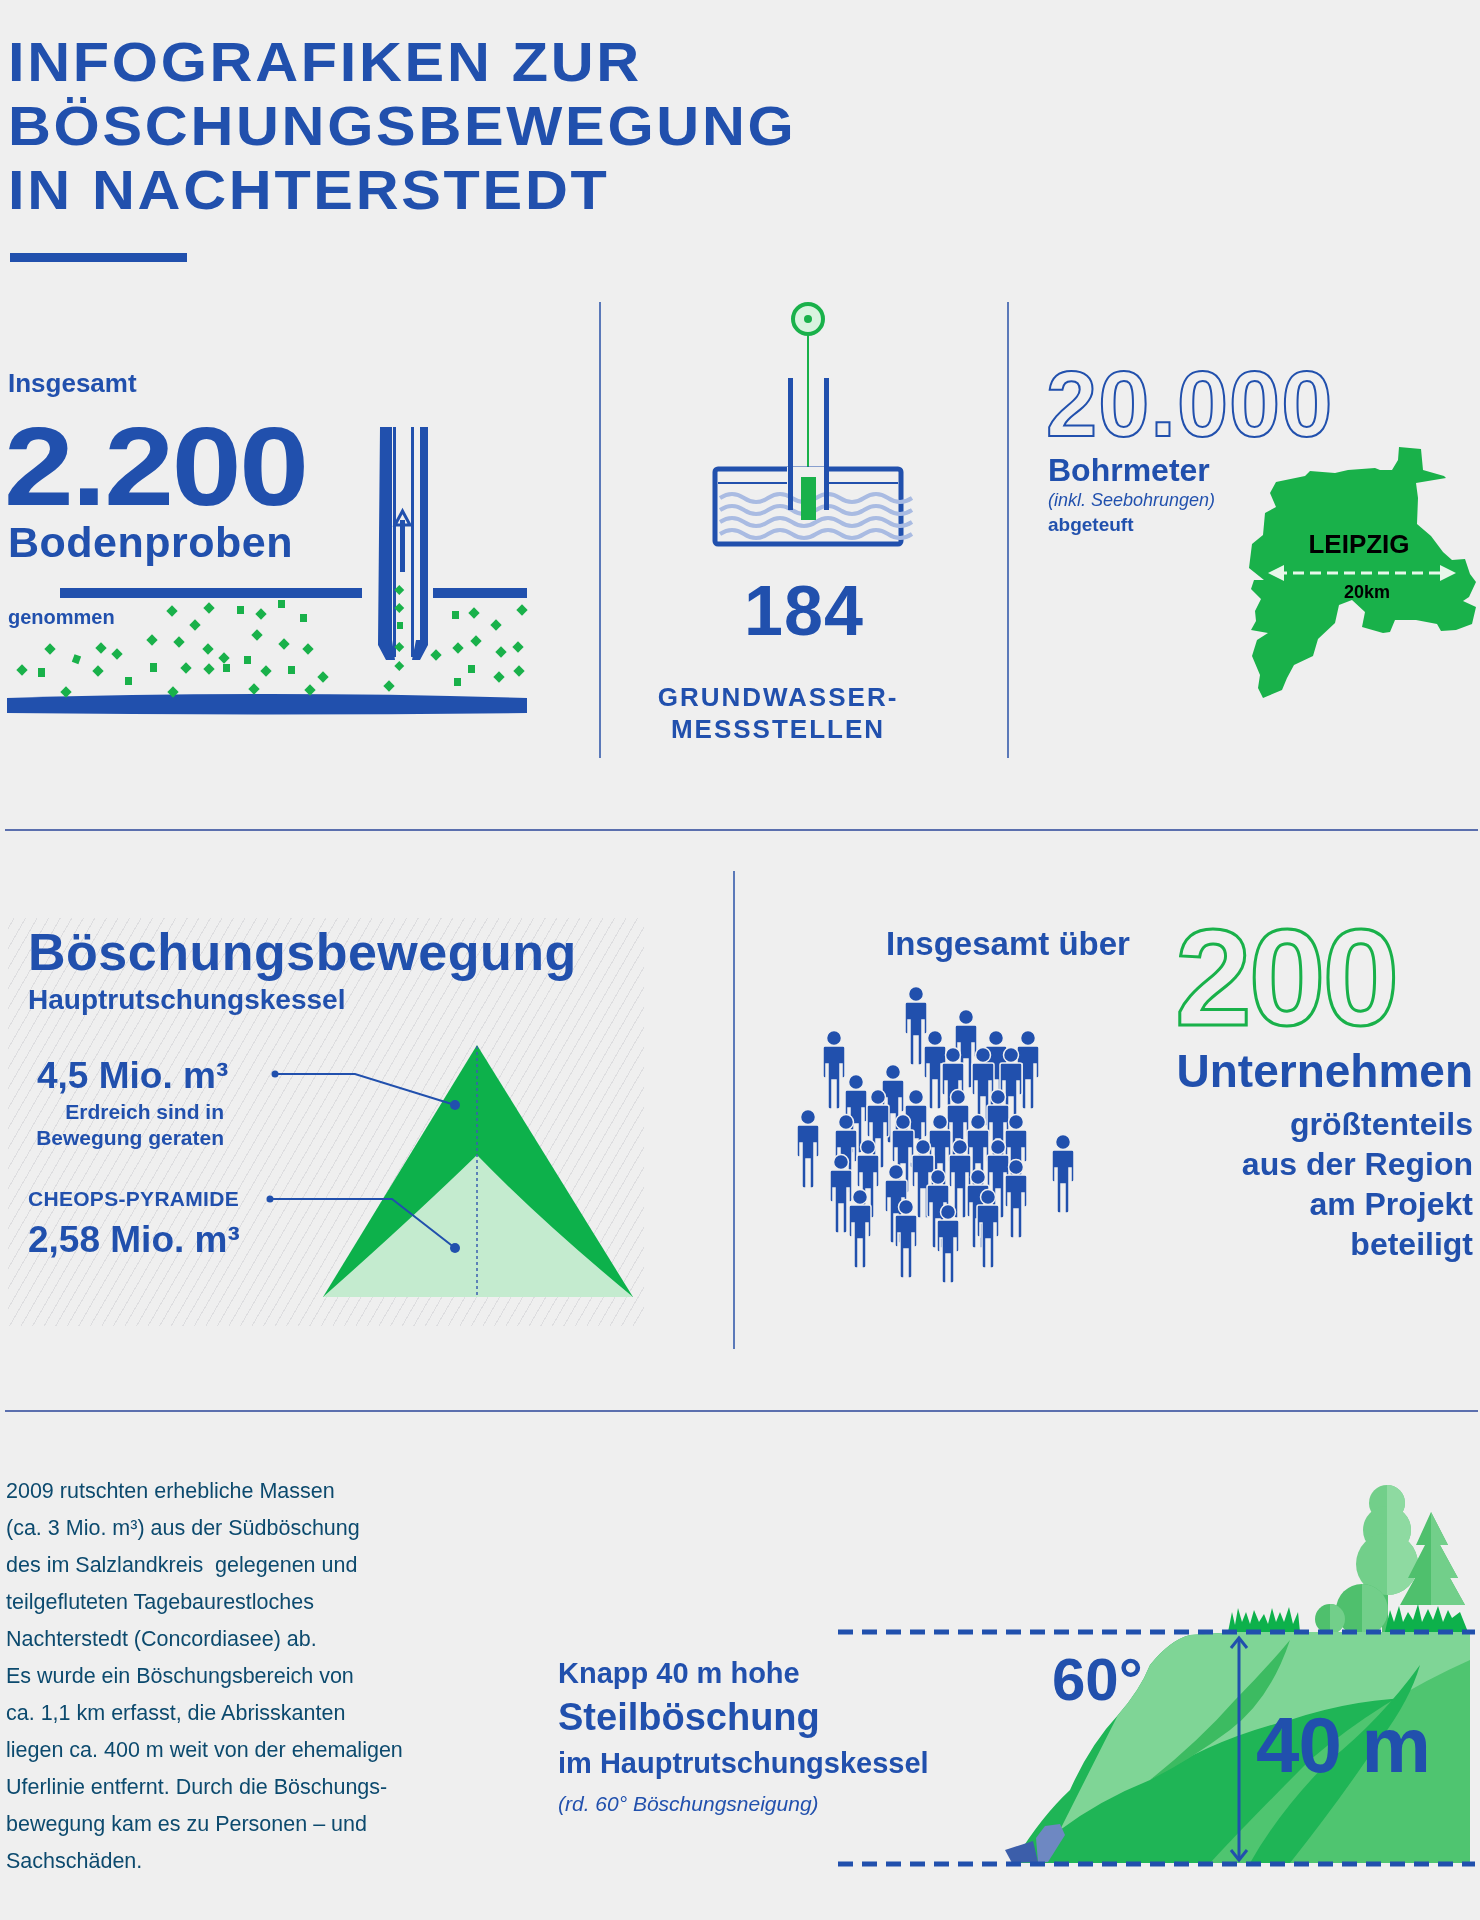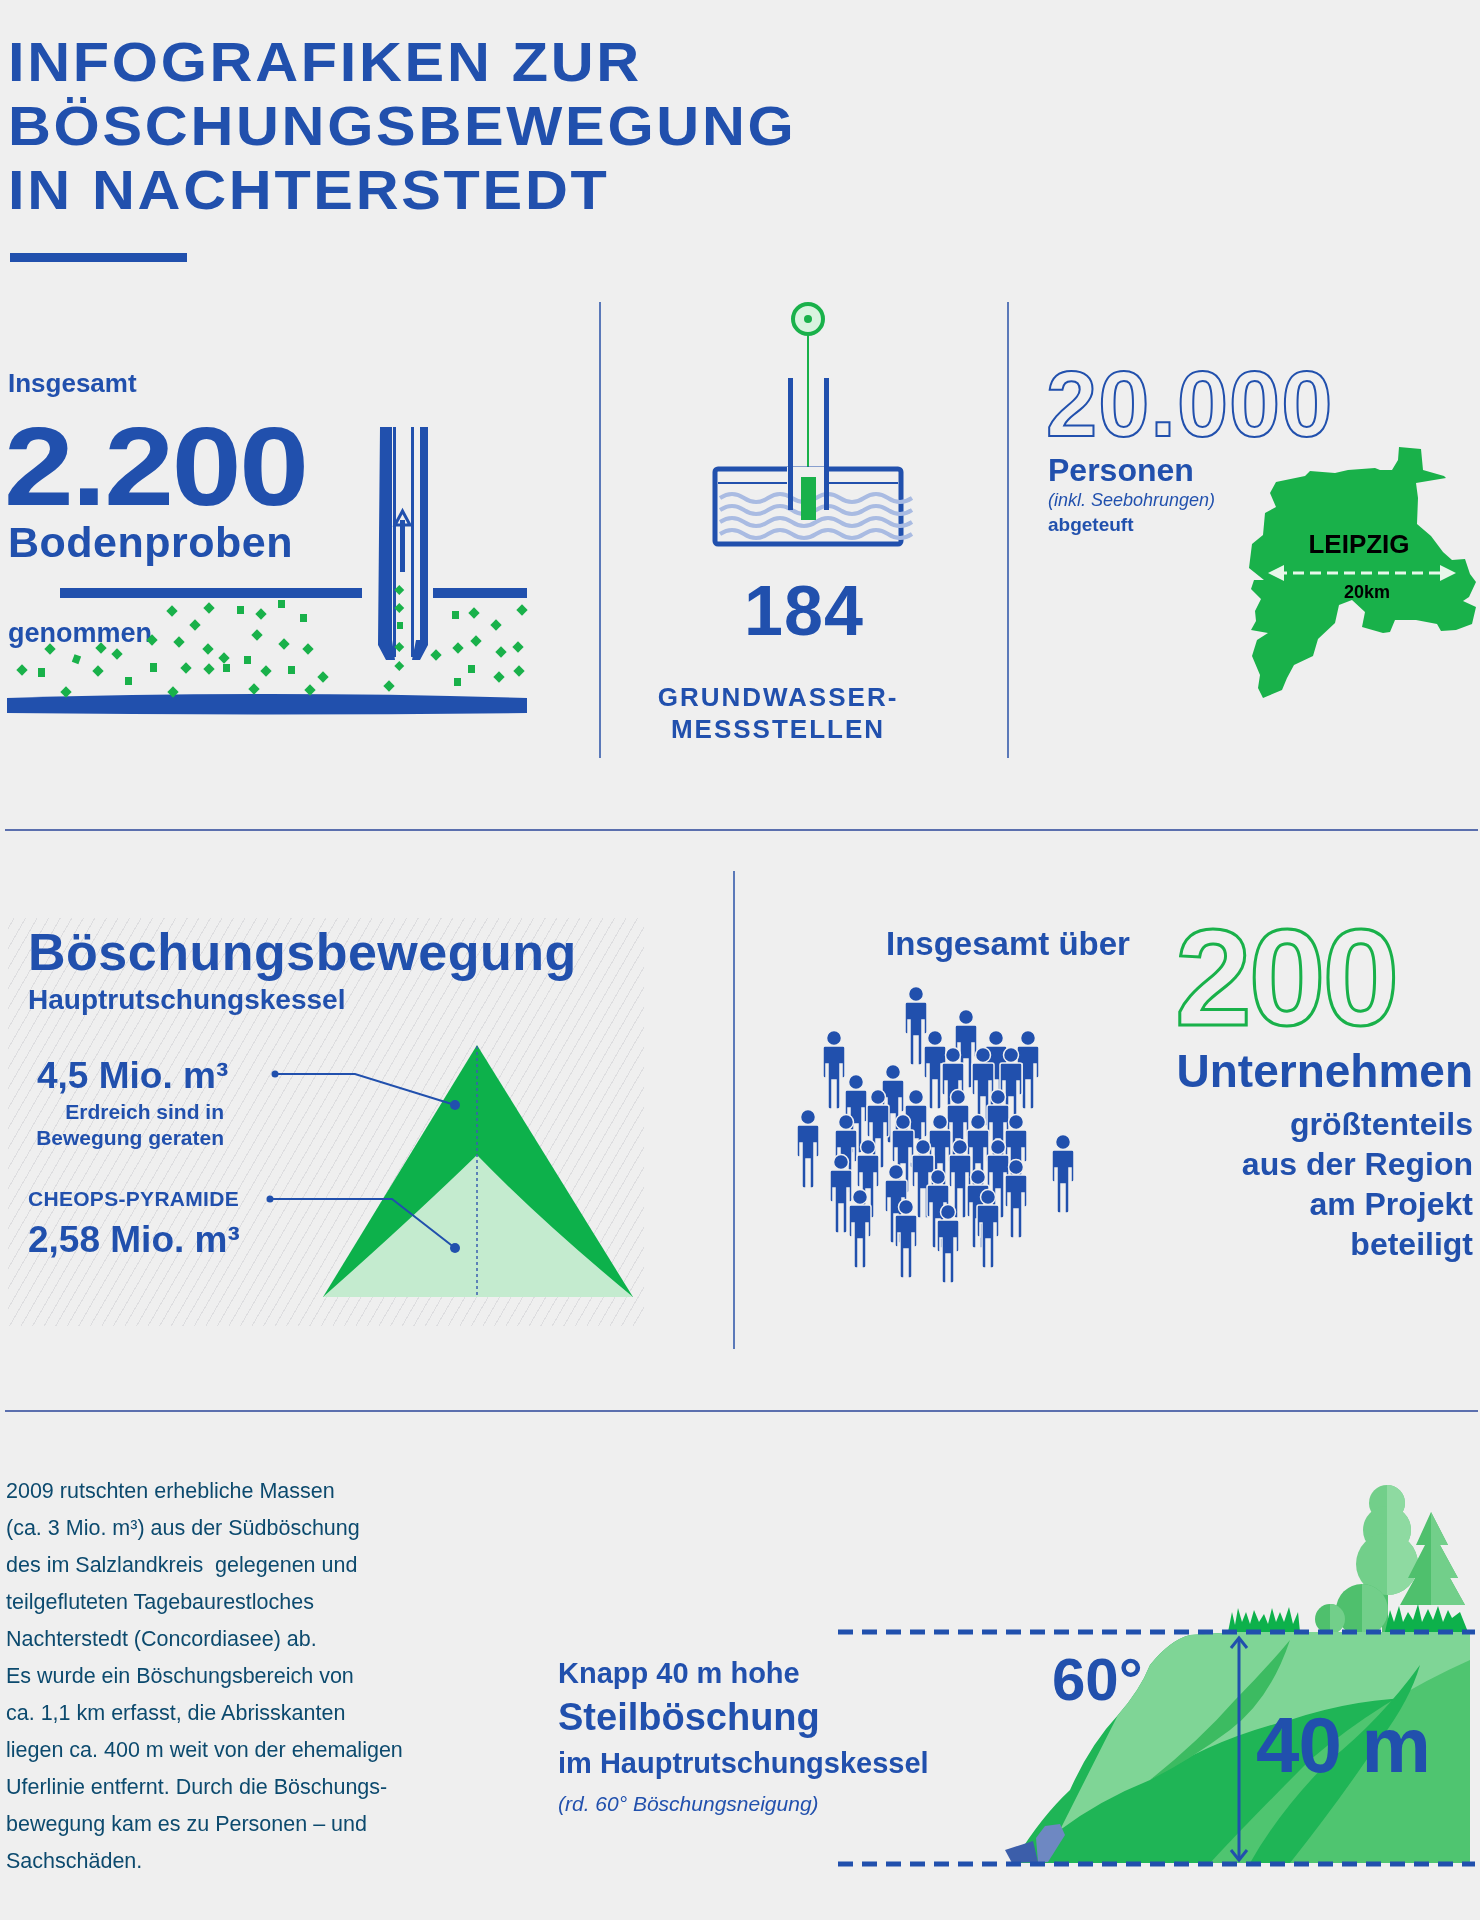--- a/index.html
+++ b/index.html
@@ -15,21 +15,21 @@
     letter-spacing:2.5px; color:#2150ad; margin:0; transform:scaleX(1.08); transform-origin:left top;
   }
   .title-rule { left:10px; top:253px; width:177px; height:9px; background:#2150ad; }
   .vline { background:#5b79b9; width:2px; }
   .hline { background:#5b6fae; height:2px; left:5px; width:1473px; }
 
   
   .s1-label { left:8px; top:368px; font-size:26px; font-weight:bold; }
   .s1-big { left:4px; top:412px; font-size:112px; font-weight:bold; line-height:110px; letter-spacing:-2px; transform:scaleX(1.12); transform-origin:left top;}
   .s1-unit { left:8px; top:518px; font-size:43px; font-weight:bold; letter-spacing:0.5px; }
-  .s1-sub { left:8px; top:606px; font-size:27px; font-weight:bold;margin-top:12px; }
+  .s1-sub { left:8px; top:606px; font-size:20px; font-weight:bold; }
 
   .s2-num { left:600px; top:566px; width:408px; text-align:center; font-size:70px; font-weight:bold; line-height:90px; letter-spacing:1px; }
   .s2-cap { left:600px; top:681px; width:356px; text-align:center; font-size:26px; font-weight:bold; line-height:32px; letter-spacing:2px; }
 
   .s3-num {
     left:1046px; top:358px; font-size:92px; font-weight:bold; line-height:92px;
     color:transparent; -webkit-text-stroke:2px #2150ad; letter-spacing:1px;
   }
   .s3-unit { left:1048px; top:452px; font-size:32px; font-weight:bold; }
   .s3-note { left:1048px; top:490px; font-size:18px; font-style:italic; }
@@ -181,21 +181,21 @@
     <div class="abs s2-cap">
       <div>GRUNDWASSER-</div>
       <div>MESSSTELLEN</div>
     </div>
   </div>
 
   <div class="abs vline" style="left:1007px;top:302px;height:456px"></div>
 
   <div>
     <div class="abs s3-num">20.000</div>
-    <div class="abs s3-unit">Personen</div>
+    <div class="abs s3-unit">Bohrmeter</div>
     <div class="abs s3-note">(inkl. Seebohrungen)</div>
     <div class="abs s3-note2">abgeteuft</div>
     <svg class="abs" style="left:1240px;top:440px" width="240" height="260" viewBox="1240 440 240 260">
       <path fill="#19b14a" d="M1399 447 L1421 449 L1423 470 L1444 476 L1446 478 L1416 483 L1418 498 L1417 524
         L1431 536 L1443 552 L1452 560 L1465 559 L1470 574 L1476 582 L1469 597 L1463 601 L1476 607 L1472 624
         L1456 630 L1441 631 L1437 624 L1416 620 L1409 620 L1395 620 L1390 632 L1383 633 L1362 627 L1365 612 L1352 600
         L1339 605 L1335 623 L1318 639 L1313 656 L1294 665 L1287 678 L1282 690 L1263 698 L1258 688 L1260 675 L1252 656
         L1257 640 L1268 633 L1251 630 L1256 621 L1255 611 L1261 599 L1251 589 L1254 580 L1264 580 L1249 568 L1252 544
         L1263 535 L1265 513 L1276 507 L1270 493 L1276 482 L1305 476 L1310 471 L1335 473 L1348 470 L1375 468 L1380 470
         L1392 470 L1398 460 Z"></path>

